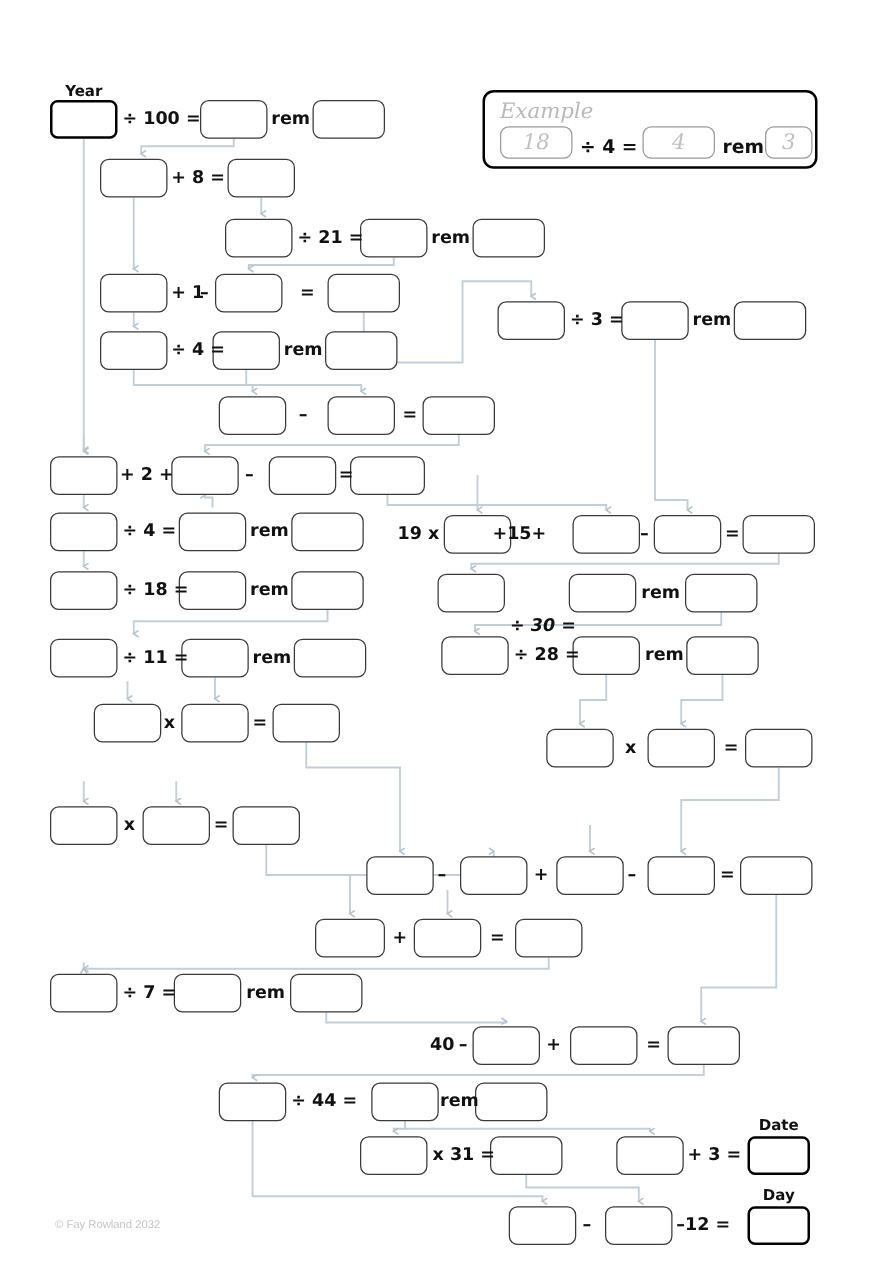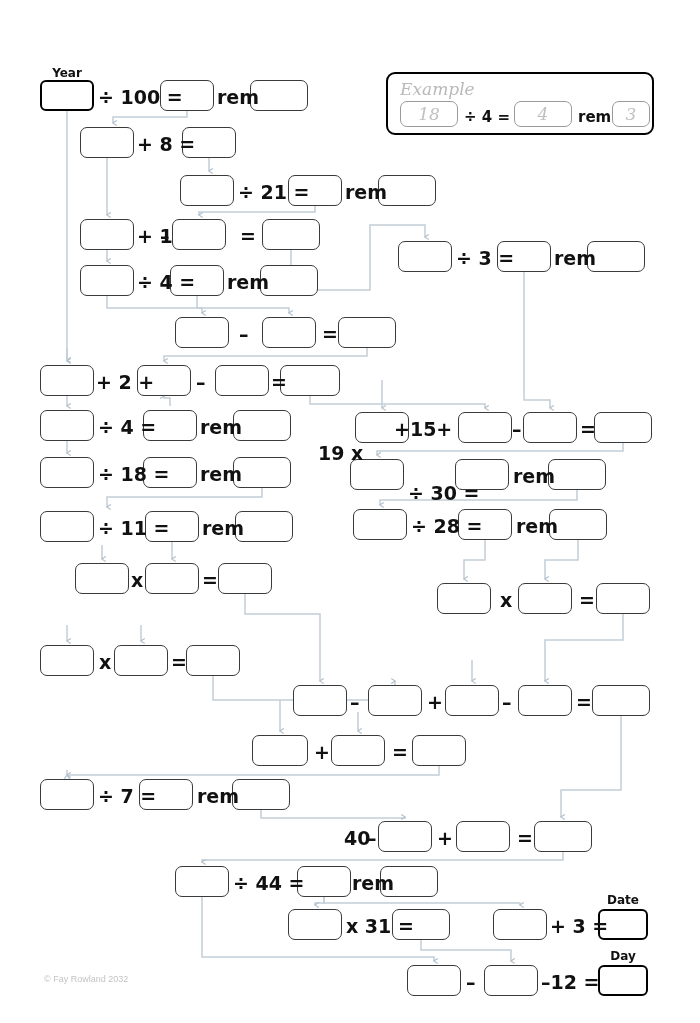--- a/index.html
+++ b/index.html
@@ -21,21 +21,21 @@
 
   
   .box{
     position:absolute;z-index:3;box-sizing:border-box;
     border:1.6px solid #3a3a3a;border-radius:7px;background:#fff;
   }
   .box.thick{border:2.6px solid #000;border-radius:6px;}
 
   
   .op{
-    position:absolute;z-index:4;font-size:19px;font-weight:bold;color:#111;
+    position:absolute;z-index:4;font-size:14px;font-weight:bold;color:#111;
     font-family:"DejaVu Sans", sans-serif;white-space:nowrap;line-height:1;
   }
   .caption{
     position:absolute;z-index:4;font-size:12px;font-weight:bold;color:#111;
     font-family:"DejaVu Sans", sans-serif;white-space:nowrap;text-align:center;
   }
 
   
   .example-panel{
     position:absolute;z-index:3;box-sizing:border-box;
@@ -219,37 +219,37 @@
   <div class="box" style="left:215px;top:365px;width:54px;height:31px;"></div>
   <div class="op" style="left:271px;top:373px;">=</div>
   <div class="box" style="left:280px;top:365px;width:60px;height:31px;"></div>
 
   <div class="box" style="left:40px;top:410px;width:54px;height:31px;"></div>
   <div class="op" style="left:98px;top:418px;">÷ 4 =</div>
   <div class="box" style="left:143px;top:410px;width:54px;height:31px;"></div>
   <div class="op" style="left:200px;top:418px;">rem</div>
   <div class="box" style="left:233px;top:410px;width:58px;height:31px;"></div>
 
-  <div class="op" style="left:318px;top:420px;margin-top:24px;">19 x</div>
+  <div class="op" style="left:318px;top:420px;">19 x</div>
   <div class="box" style="left:355px;top:412px;width:54px;height:31px;"></div>
   <div class="op" style="left:394px;top:420px;">+15+</div>
   <div class="box" style="left:458px;top:412px;width:54px;height:31px;"></div>
   <div class="op" style="left:512px;top:420px;">–</div>
   <div class="box" style="left:523px;top:412px;width:54px;height:31px;"></div>
   <div class="op" style="left:580px;top:420px;">=</div>
   <div class="box" style="left:594px;top:412px;width:58px;height:31px;"></div>
 
   <div class="box" style="left:40px;top:457px;width:54px;height:31px;"></div>
   <div class="op" style="left:98px;top:465px;">÷ 18 =</div>
   <div class="box" style="left:143px;top:457px;width:54px;height:31px;"></div>
   <div class="op" style="left:200px;top:465px;">rem</div>
   <div class="box" style="left:233px;top:457px;width:58px;height:31px;"></div>
 
   <div class="box" style="left:350px;top:459px;width:54px;height:31px;"></div>
-  <div class="op" style="left:408px;top:484px;">÷ 30 =</div>
+  <div class="op" style="left:408px;top:494px;font-style:italic;">÷ 30 =</div>
   <div class="box" style="left:455px;top:459px;width:54px;height:31px;"></div>
   <div class="op" style="left:513px;top:467px;">rem</div>
   <div class="box" style="left:548px;top:459px;width:58px;height:31px;"></div>
 
   <div class="box" style="left:40px;top:511px;width:54px;height:31px;"></div>
   <div class="op" style="left:98px;top:519px;">÷ 11 =</div>
   <div class="box" style="left:145px;top:511px;width:54px;height:31px;"></div>
   <div class="op" style="left:202px;top:519px;">rem</div>
   <div class="box" style="left:235px;top:511px;width:58px;height:31px;"></div>
 

